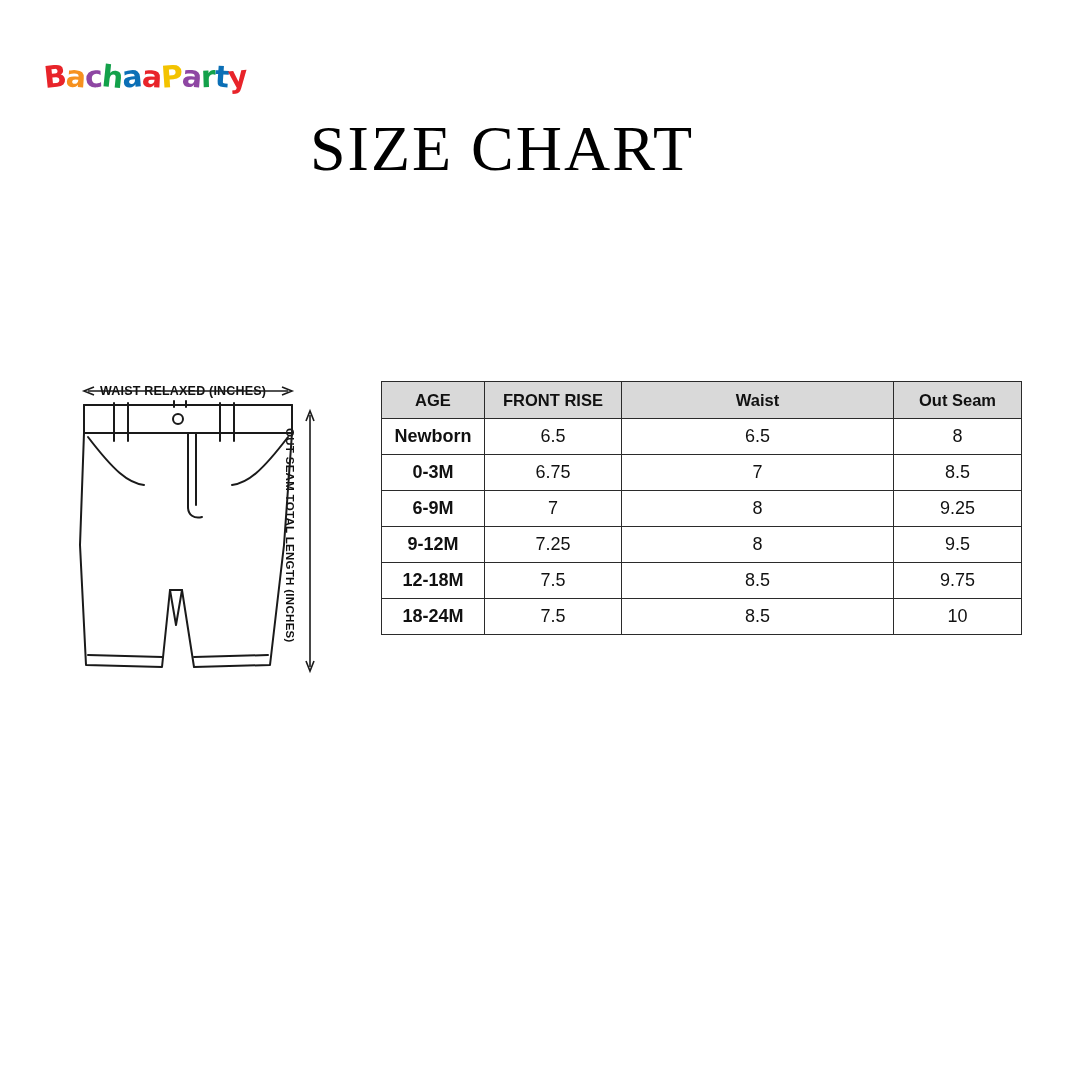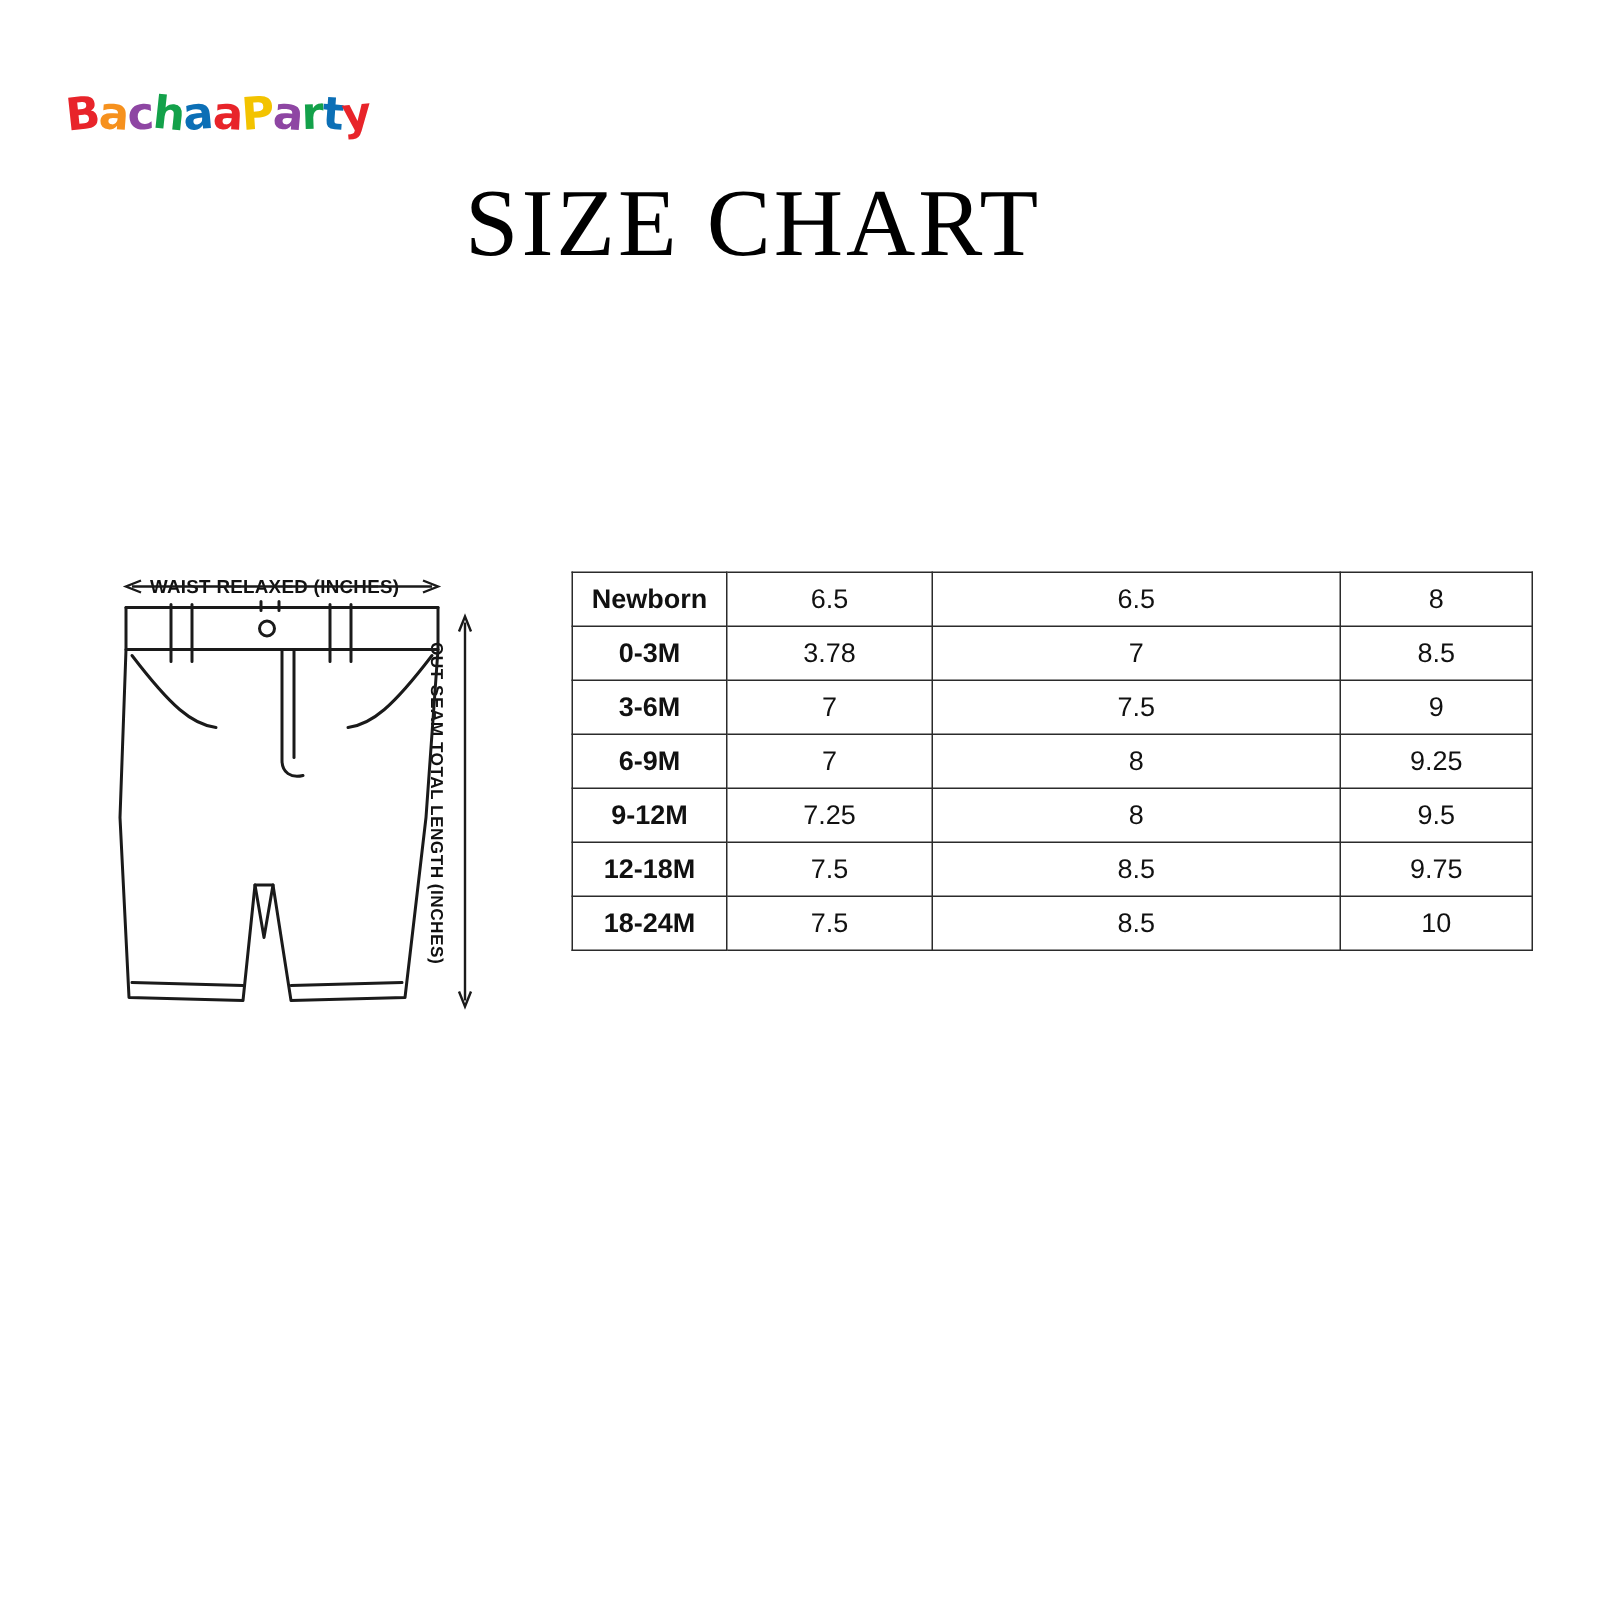--- a/index.html
+++ b/index.html
@@ -189,39 +189,39 @@
 </div>
 
 <table class="spec-table">
   <colgroup>
     <col class="col-age">
       <col class="col-front">
       <col class="col-waist">
       <col class="col-out">
   </colgroup>
   <thead>
+    <tr class="head-row">
+      <th>AGE</th>
+      <th>FRONT RISE</th>
+      <th>Waist</th>
+      <th>Out Seam</th>
+    </tr>
   </thead>
   <tbody>
     <tr>
       <td class="age-cell">Newborn</td>
       <td>6.5</td>
       <td>6.5</td>
       <td>8</td>
     </tr>
     <tr>
       <td class="age-cell">0-3M</td>
-      <td>3.78</td>
+      <td>6.75</td>
       <td>7</td>
       <td>8.5</td>
-    </tr>
-    <tr>
-      <td class="age-cell">3-6M</td>
-      <td>7</td>
-      <td>7.5</td>
-      <td>9</td>
     </tr>
     <tr>
       <td class="age-cell">6-9M</td>
       <td>7</td>
       <td>8</td>
       <td>9.25</td>
     </tr>
     <tr>
       <td class="age-cell">9-12M</td>
       <td>7.25</td>

